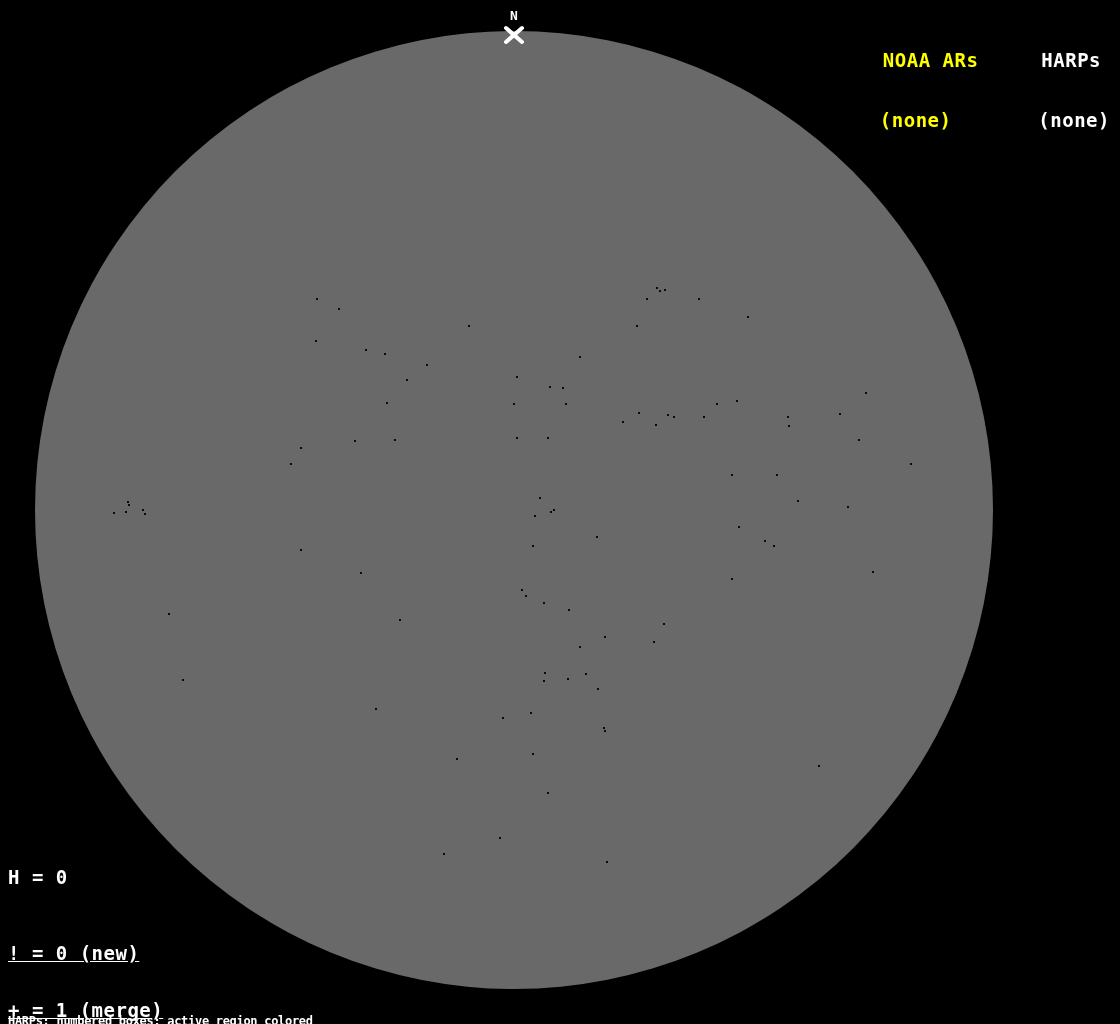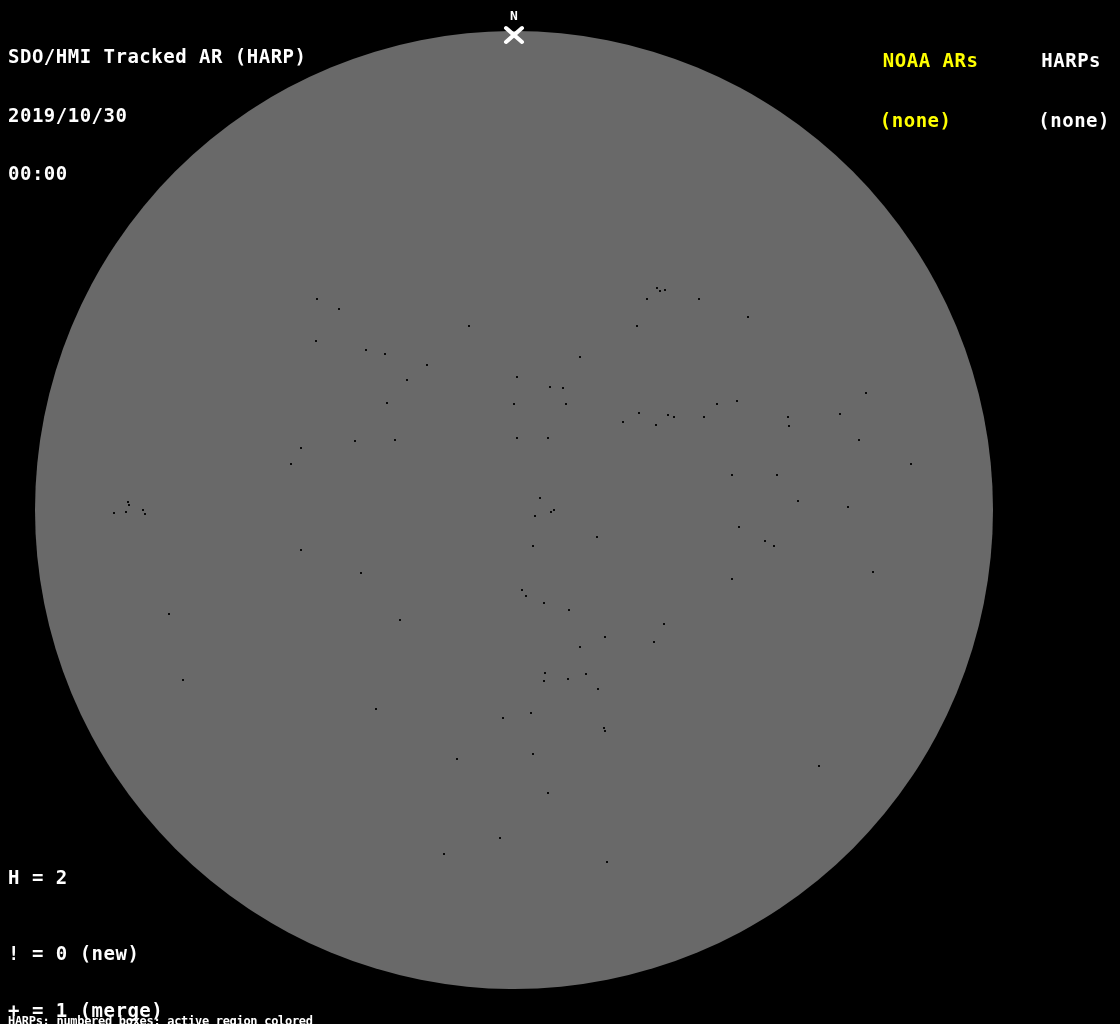--- a/index.html
+++ b/index.html
@@ -52,21 +52,21 @@
     display:block;
     font-size:13px;line-height:15px;font-weight:bold;
   }
   .north-marker svg{display:block;margin:2px auto 0 auto;}
   .legend-block{
     position:absolute;left:8px;top:830px;
     font-size:19px;line-height:19px;font-weight:bold;
     letter-spacing:0.5px;white-space:pre;
   }
   .legend-block .h-line{margin-bottom:19px;}
-  .legend-block .legend-line{display:block;}
+  .legend-block .legend-line{display:block;text-decoration:underline;}
   .footer-block{
     position:absolute;left:8px;top:991px;
     font-size:12px;line-height:12px;font-weight:bold;
     letter-spacing:-0.3px;white-space:pre;
   }
   .footer-block .foot-line{display:block;}
 </style>
 </head>
 <body>
 
@@ -163,25 +163,20 @@
       <div class="speckle" style="left: 604px; top: 730px;"></div>
       <div class="speckle" style="left: 532px; top: 753px;"></div>
       <div class="speckle" style="left: 456px; top: 758px;"></div>
       <div class="speckle" style="left: 818px; top: 765px;"></div>
       <div class="speckle" style="left: 547px; top: 792px;"></div>
       <div class="speckle" style="left: 499px; top: 837px;"></div>
       <div class="speckle" style="left: 443px; top: 853px;"></div>
       <div class="speckle" style="left: 606px; top: 861px;"></div>
     </div>
 
-  <div class="title-block">
-    <div>SDO/HMI Tracked AR (HARP)</div>
-    <div>2019/10/30</div>
-    <div>00:00</div>
-  </div>
 
   <div class="counters">
     <div class="counter-col noaa">
       <div class="lbl">NOAA ARs</div>
       <div>(none)</div>
     </div>
     <div class="counter-col harps">
       <div class="lbl">HARPs</div>
       <div>(none)</div>
     </div>
@@ -189,21 +184,21 @@
 
   <div class="north-marker">
     <span class="n-label">N</span>
     <svg width="24" height="20" viewBox="0 0 24 20">
       <line x1="4" y1="3" x2="20" y2="17" stroke="#ffffff" stroke-width="4" stroke-linecap="round"></line>
       <line x1="20" y1="3" x2="4" y2="17" stroke="#ffffff" stroke-width="4" stroke-linecap="round"></line>
     </svg>
   </div>
 
   <div class="legend-block">
-    <div class="h-line">H = 2</div>
+    <div class="h-line">H = 0</div>
     <span class="legend-line">! = 0 (new)</span>
     <span class="legend-line">+ = 1 (merge)</span>
     
     
     
     
   </div>
 
   <div class="footer-block">
     <span class="foot-line">HARPs: numbered boxes; active region colored</span>

